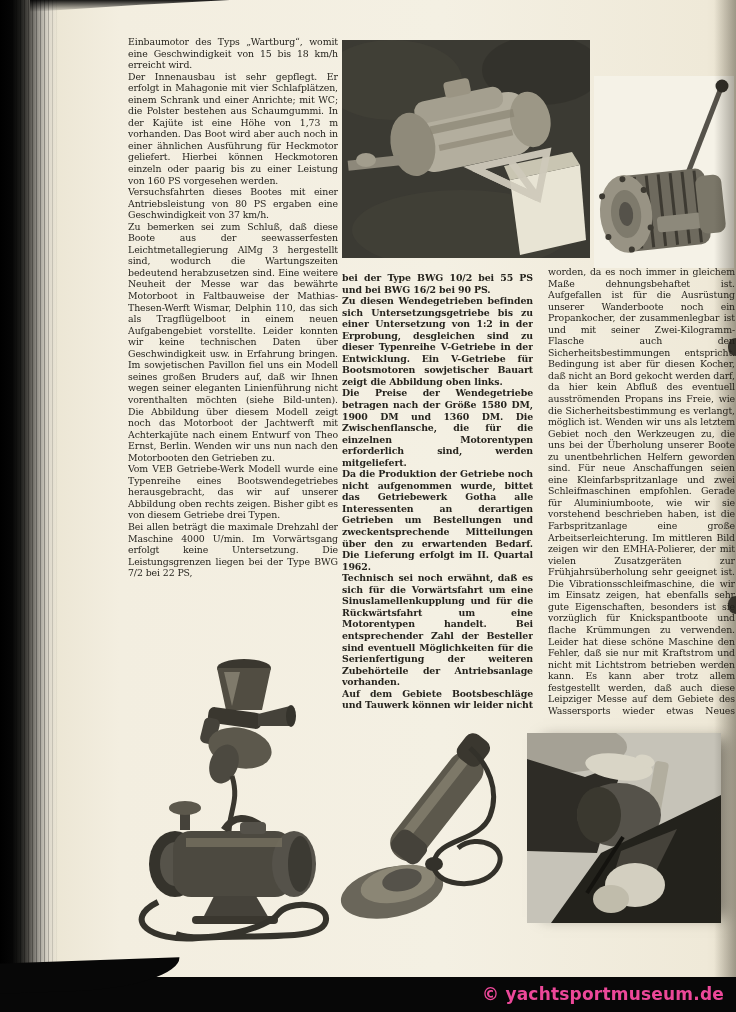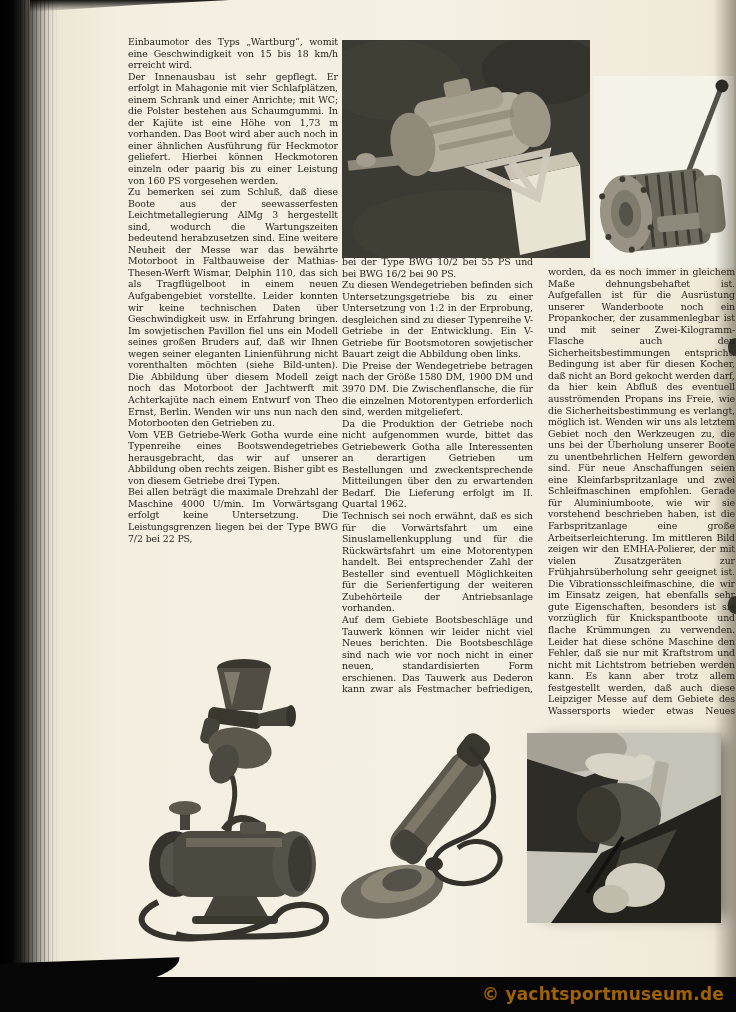--- a/index.html
+++ b/index.html
@@ -18,28 +18,28 @@
     background:linear-gradient(to bottom,rgba(0,0,0,.9),rgba(0,0,0,0));
     clip-path:polygon(0 0,100% 0,55% 40%,0 100%);}
   .edge-right{position:absolute;right:0;top:0;width:22px;height:100%;
     background:linear-gradient(to left,rgba(40,35,25,.38),rgba(40,35,25,0));}
   .tab-mark{position:absolute;right:0;width:8px;height:18px;background:#211f19;border-radius:9px 0 0 9px;opacity:.85;}
 
   
   .footer-bar{position:absolute;left:0;bottom:0;width:100%;height:35px;background:#070707;}
   .footer-bar::before{content:"";position:absolute;left:-30px;top:-16px;width:210px;height:30px;background:#070707;border-radius:0 0 50% 0/0 0 100% 0;transform:rotate(-2deg);}
   .watermark{position:absolute;right:12px;top:50%;transform:translateY(-54%);
-    color:#a16207;font-family:"DejaVu Sans","Liberation Sans",sans-serif;font-weight:bold;font-size:17px;letter-spacing:.2px;}
+    color:#ec4899;font-family:"DejaVu Sans","Liberation Sans",sans-serif;font-weight:bold;font-size:17px;letter-spacing:.2px;}
 
   
   .col{position:absolute;color:#26241e;font-size:9.4px;line-height:11.55px;
     text-align:justify;letter-spacing:-.1px;overflow:hidden;}
   .col p{margin:0;}
   #col1{left:128px;top:36px;width:210px;height:624px;}
-  #col2{left:342px;top:256px;width:191px;height:438px;}
+  #col2{left:342px;top:272px;width:191px;height:438px;font-weight:bold;}
   #col3{left:548px;top:266px;width:187px;height:452px;}
 
   
   .photo{position:absolute;overflow:hidden;}
   #photo-gearbox{left:342px;top:40px;width:248px;height:218px;background:#3b3a33;}
   #photo-motor{left:594px;top:76px;width:140px;height:192px;background:linear-gradient(135deg,#f7f4ea,#efebdc);}
   #photo-spray{left:128px;top:652px;width:210px;height:296px;}
   #photo-polisher{left:330px;top:720px;width:202px;height:214px;}
   #photo-sander{left:527px;top:733px;width:194px;height:190px;background:#c9c6bb;box-shadow:10px 0 14px -6px rgba(30,26,18,.55);}
   .ph-svg{display:block;width:100%;height:100%;}
@@ -113,29 +113,30 @@
             <circle cx="12" cy="155" r="3"></circle>
             <circle cx="10" cy="114" r="3"></circle>
         </g>
       </g>
     </svg>
   </div>
 
   <div class="col" id="col1">
     <p>Einbaumotor des Typs „Wartburg“, womit eine Geschwindigkeit von 15 bis 18 km/h erreicht wird.</p>
     <p>Der Innenausbau ist sehr gepflegt. Er erfolgt in Mahagonie mit vier Schlafplätzen, einem Schrank und einer Anrichte; mit WC; die Polster bestehen aus Schaumgummi. In der Kajüte ist eine Höhe von 1,73 m vorhanden. Das Boot wird aber auch noch in einer ähnlichen Ausführung für Heckmotor geliefert. Hierbei können Heckmotoren einzeln oder paarig bis zu einer Leistung von 160 PS vorgesehen werden.</p>
+    <p>Versuchsfahrten dieses Bootes mit einer Antriebsleistung von 80 PS ergaben eine Geschwindigkeit von 37 km/h.</p>
     <p>Zu bemerken sei zum Schluß, daß diese Boote aus der seewasserfesten Leichtmetallegierung AlMg 3 hergestellt sind, wodurch die Wartungszeiten bedeutend herabzusetzen sind. Eine weitere Neuheit der Messe war das bewährte Motorboot in Faltbauweise der Mathias-Thesen-Werft Wismar, Delphin 110, das sich als Tragflügelboot in einem neuen Aufgabengebiet vorstellte. Leider konnten wir keine technischen Daten über Geschwindigkeit usw. in Erfahrung bringen. Im sowjetischen Pavillon fiel uns ein Modell seines großen Bruders auf, daß wir Ihnen wegen seiner eleganten Linienführung nicht vorenthalten möchten (siehe Bild-unten). Die Abbildung über diesem Modell zeigt noch das Motorboot der Jachtwerft mit Achterkajüte nach einem Entwurf von Theo Ernst, Berlin. Wenden wir uns nun nach den Motorbooten den Getrieben zu.</p>
-    <p>Vom VEB Getriebe-Werk Gotha wurde eine Typenreihe eines Bootswendegetriebes herausgebracht, das wir auf unserer Abbildung oben rechts zeigen. Bisher gibt es von diesem Getriebe drei Typen.</p>
+    <p>Vom VEB Getriebe-Werk Modell wurde eine Typenreihe eines Bootswendegetriebes herausgebracht, das wir auf unserer Abbildung oben rechts zeigen. Bisher gibt es von diesem Getriebe drei Typen.</p>
     <p>Bei allen beträgt die maximale Drehzahl der Maschine 4000 U/min. Im Vorwärtsgang erfolgt keine Untersetzung. Die Leistungsgrenzen liegen bei der Type BWG 7/2 bei 22 PS,</p>
   </div>
 
   <div class="col" id="col2">
     <p>bei der Type BWG 10/2 bei 55 PS und bei BWG 16/2 bei 90 PS.</p>
     <p>Zu diesen Wendegetrieben befinden sich Untersetzungsgetriebe bis zu einer Untersetzung von 1:2 in der Erprobung, desgleichen sind zu dieser Typenreihe V-Getriebe in der Entwicklung. Ein V-Getriebe für Bootsmotoren sowjetischer Bauart zeigt die Abbildung oben links.</p>
-    <p>Die Preise der Wendegetriebe betragen nach der Größe 1580 DM, 1900 DM und 3970 DM. Die Zwischenflansche, die für die einzelnen Motorentypen erforderlich sind, werden mitgeliefert.</p>
+    <p>Die Preise der Wendegetriebe betragen nach der Größe 1580 DM, 1900 DM und 1360 DM. Die Zwischenflansche, die für die einzelnen Motorentypen erforderlich sind, werden mitgeliefert.</p>
     <p>Da die Produktion der Getriebe noch nicht aufgenommen wurde, bittet das Getriebewerk Gotha alle Interessenten an derartigen Getrieben um Bestellungen und zweckentsprechende Mitteilungen über den zu erwartenden Bedarf. Die Lieferung erfolgt im II. Quartal 1962.</p>
     <p>Technisch sei noch erwähnt, daß es sich für die Vorwärtsfahrt um eine Sinuslamellenkupplung und für die Rückwärtsfahrt um eine Motorentypen handelt. Bei entsprechender Zahl der Besteller sind eventuell Möglichkeiten für die Serienfertigung der weiteren Zubehörteile der Antriebsanlage vorhanden.</p>
     <p>Auf dem Gebiete Bootsbeschläge und Tauwerk können wir leider nicht viel Neues berichten. Die Bootsbeschläge sind nach wie vor noch nicht in einer neuen, standardisierten Form erschienen. Das Tauwerk aus Dederon kann zwar als Festmacher befriedigen, es ist aber für Fallen und Schoten noch nicht verbessert</p>
   </div>
 
   <div class="col" id="col3">
     <p>worden, da es noch immer in gleichem Maße dehnungsbehaftet ist. Aufgefallen ist für die Ausrüstung unserer Wanderboote noch ein Propankocher, der zusammenlegbar ist und mit seiner Zwei-Kilogramm-Flasche auch den Sicherheitsbestimmungen entspricht. Bedingung ist aber für diesen Kocher, daß nicht an Bord gekocht werden darf, da hier kein Abfluß des eventuell ausströmenden Propans ins Freie, wie die Sicherheitsbestimmung es verlangt, möglich ist. Wenden wir uns als letztem Gebiet noch den Werkzeugen zu, die uns bei der Überholung unserer Boote zu unentbehrlichen Helfern geworden sind. Für neue Anschaffungen seien eine Kleinfarbspritzanlage und zwei Schleifmaschinen empfohlen. Gerade für Aluminiumboote, wie wir sie vorstehend beschrieben haben, ist die Farbspritzanlage eine große Arbeitserleichterung. Im mittleren Bild zeigen wir den EMHA-Polierer, der mit vielen Zusatzgeräten zur Frühjahrsüberholung sehr geeignet ist. Die Vibrationsschleifmaschine, die wir im Einsatz zeigen, hat ebenfalls sehr gute Eigenschaften, besonders ist sie vorzüglich für Knickspantboote und flache Krümmungen zu verwenden. Leider hat diese schöne Maschine den Fehler, daß sie nur mit Kraftstrom und nicht mit Lichtstrom betrieben werden kann. Es kann aber trotz allem festgestellt werden, daß auch diese Leipziger Messe auf dem Gebiete des Wassersports wieder etwas Neues gebracht hat.</p>
 
   </div>
 

